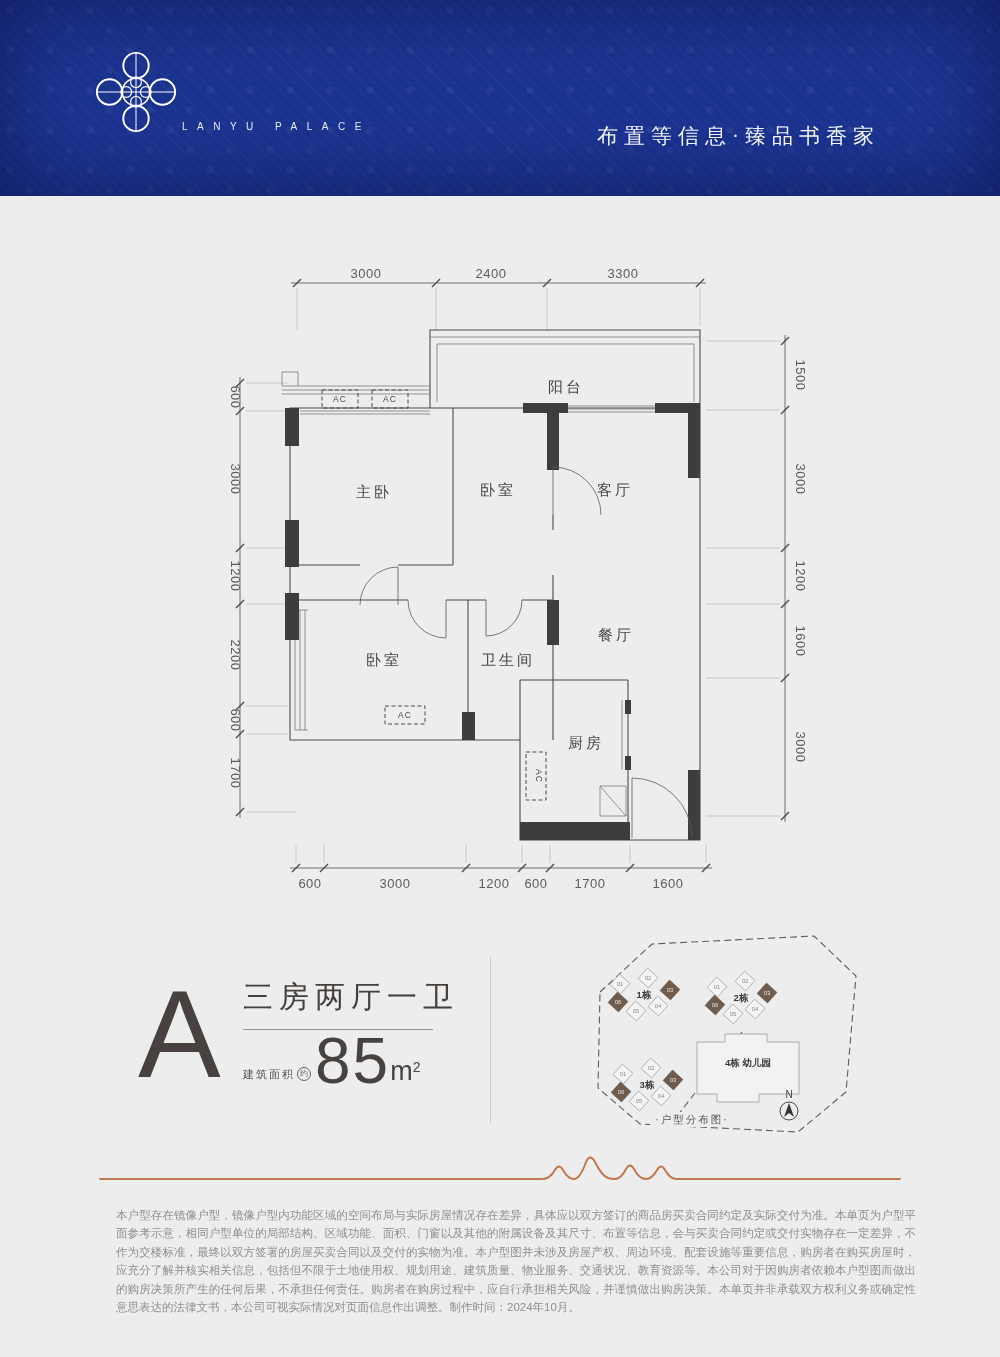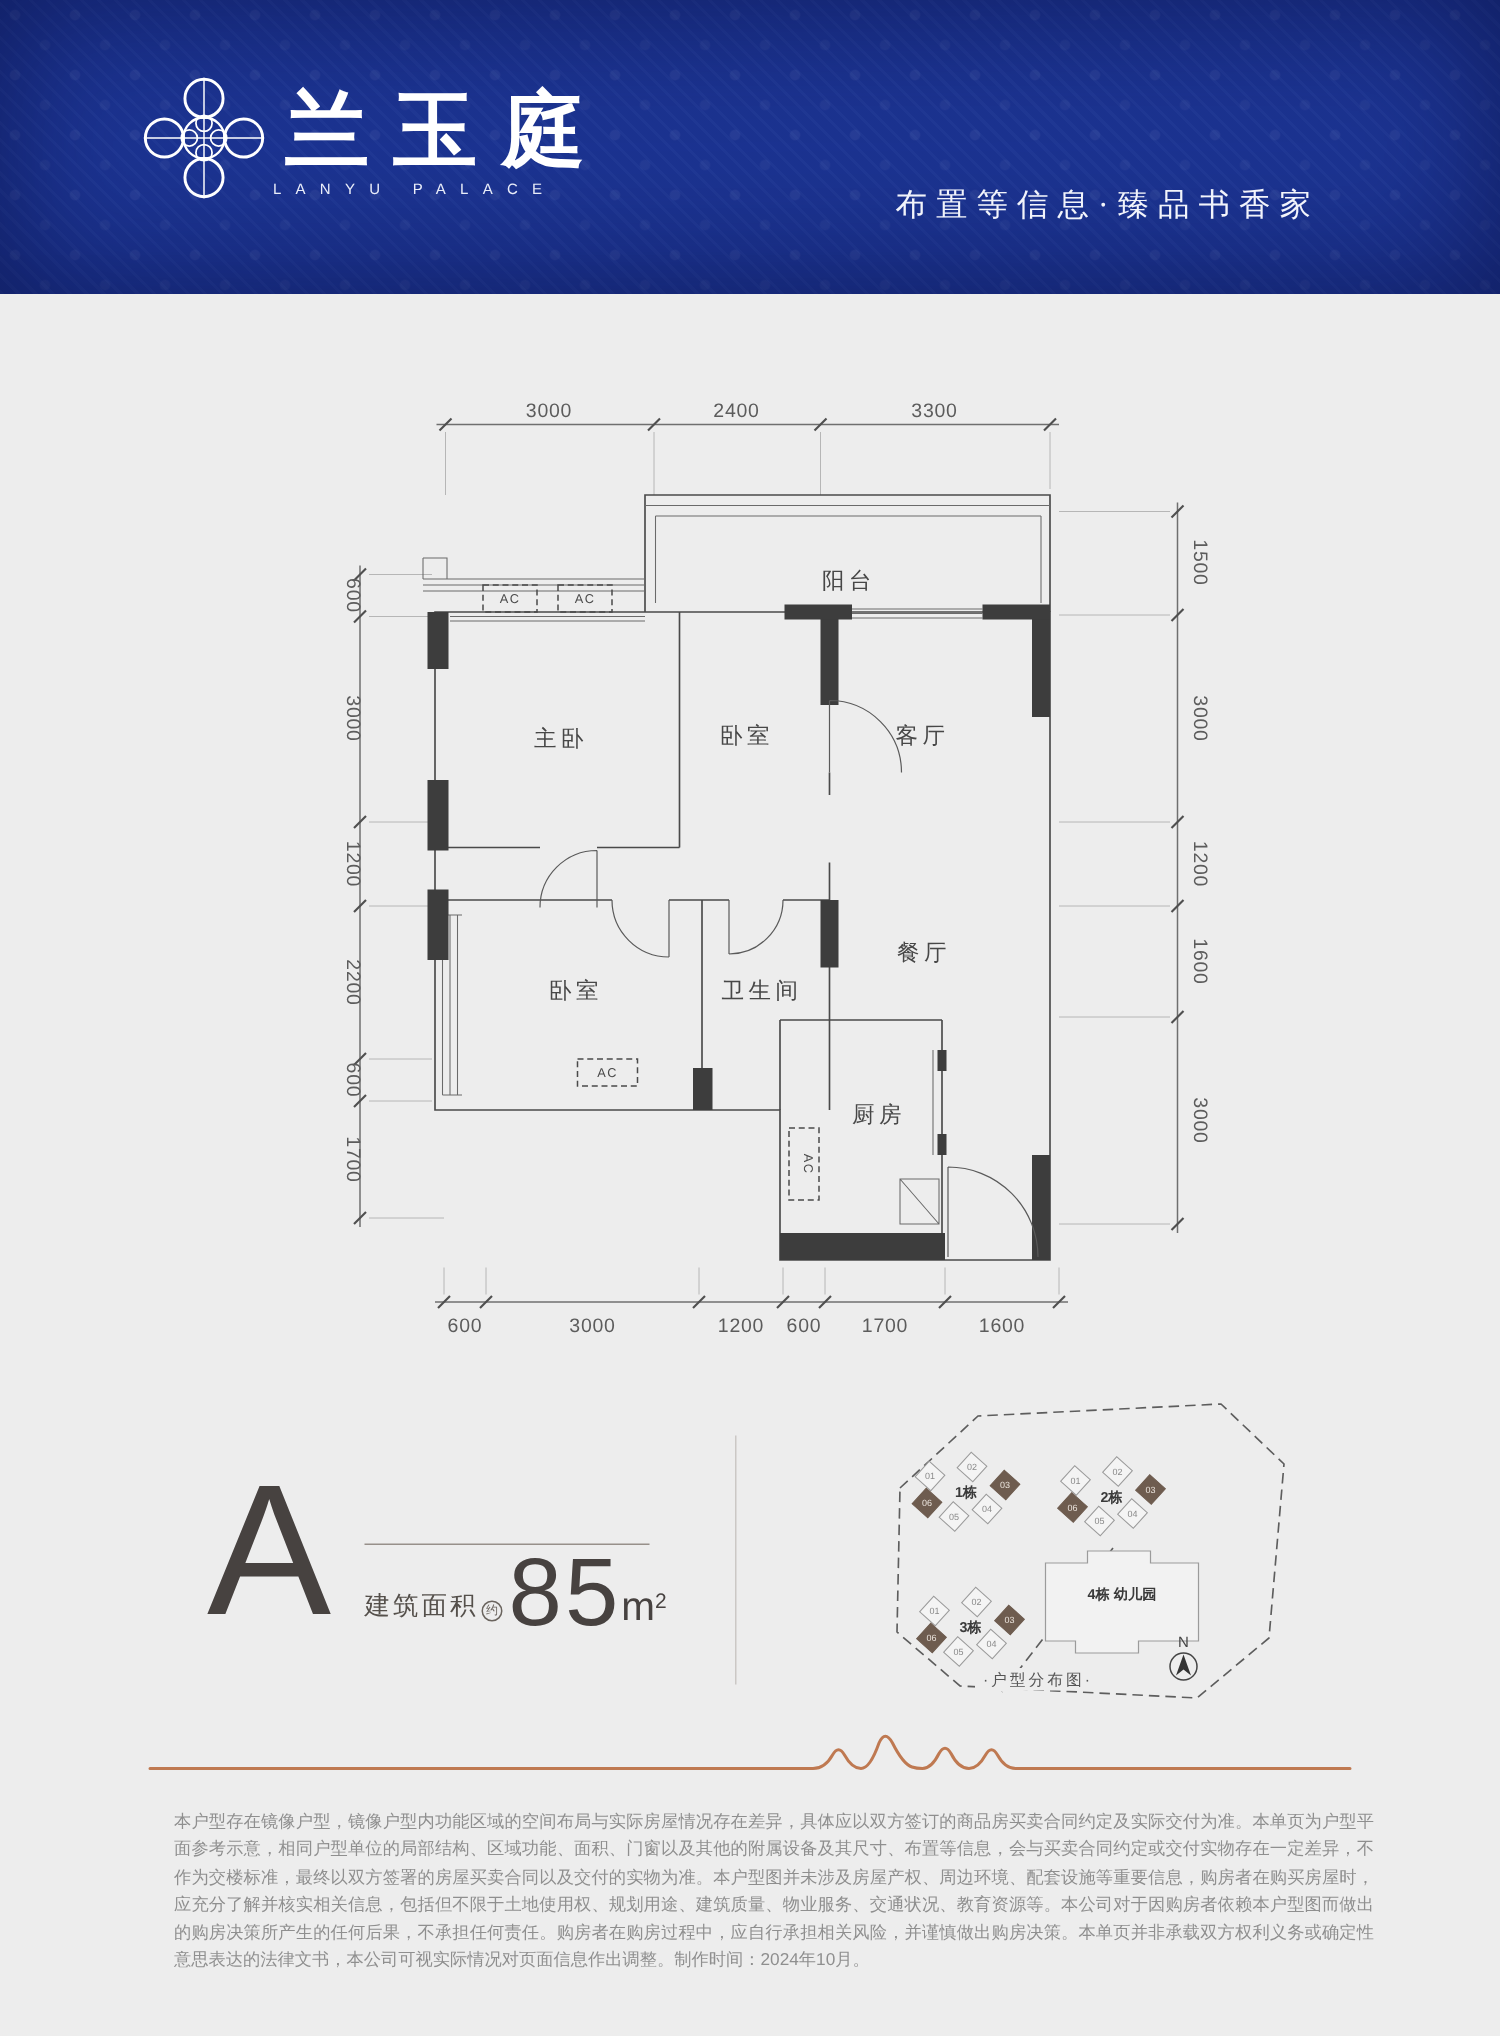--- a/index.html
+++ b/index.html
@@ -30,21 +30,21 @@
   .fp .thick{fill:#3d3d3d;stroke:none;}
   .fp .acbox{fill:none;stroke:#4a4a4a;stroke-width:1;stroke-dasharray:4 2.5;}
   .fp text.ac{font-size:8.5px;fill:#4a4a4a;letter-spacing:1px;}
   .fp .door{stroke:#5a5a5a;stroke-width:.8;fill:none;}
   .fp text.room{font-size:15px;fill:#474747;letter-spacing:3px;}
   
   .type-letter{position:absolute;left:138px;top:972px;font-size:124px;line-height:1;color:#474240;font-weight:400;}
   .layout-name{position:absolute;left:243px;top:977px;font-size:30px;color:#45403c;letter-spacing:6px;white-space:nowrap;}
   .layout-rule{position:absolute;left:243px;top:1029px;width:190px;height:1px;background:#97908a;}
   .area-row{position:absolute;left:243px;top:1032px;display:flex;align-items:flex-end;}
-  .area-prefix{font-size:17px;color:#55504b;letter-spacing:2px;padding-bottom:9px;}
+  .area-prefix{font-size:11px;color:#55504b;letter-spacing:2px;padding-bottom:9px;}
   .area-approx{width:12px;height:12px;border:1px solid #6a645e;border-radius:50%;font-size:8px;line-height:12px;
                text-align:center;color:#6a645e;margin:0 4px 10px 2px;}
   .area-value{font-size:64px;line-height:.92;color:#474240;font-weight:500;letter-spacing:2px;}
   .area-unit{font-size:27px;color:#474240;padding-bottom:4px;}
   .area-sup{font-size:14px;color:#474240;position:relative;top:-16px;}
   .vdivider{position:absolute;left:490px;top:957px;width:1px;height:166px;background:#cbc8c5;}
   
   .sp{position:absolute;left:560px;top:918px;width:320px;height:252px;}
   .sp .bound{fill:none;stroke:#5d5d5d;stroke-width:1.1;stroke-dasharray:7 4;}
   .sp .unit{fill:#f4f4f4;stroke:#9b9b9b;stroke-width:.7;}
@@ -73,21 +73,20 @@
         <circle cx="45" cy="72" r="13" stroke-width="2"></circle>
         <circle cx="18" cy="45" r="13" stroke-width="2"></circle>
         <circle cx="45" cy="45" r="14" stroke-width="1.6"></circle>
         <circle cx="45" cy="35" r="5.5" stroke-width="1.2"></circle>
         <circle cx="55" cy="45" r="5.5" stroke-width="1.2"></circle>
         <circle cx="45" cy="55" r="5.5" stroke-width="1.2"></circle>
         <circle cx="35" cy="45" r="5.5" stroke-width="1.2"></circle>
         <path d="M45 4 V86 M4 45 H86" stroke-width="1"></path>
       </g>
     </svg>
-    <div class="brand">兰玉庭</div>
     <div class="brand-en">LANYU PALACE</div>
     <div class="tagline">布置等信息·臻品书香家</div>
   </div>
 
   <svg class="fp" viewBox="190 260 640 660">
 
     <g>
       <path class="ext" d="M297 288 V330 M436 288 V330 M547 288 V330 M700 288 V326
                            M246 383 H288 M246 411 H288 M246 548 H288 M246 604 H288 M246 706 H288 M246 734 H288 M246 812 H296
                            M706 341 H780 M706 410 H780 M706 548 H780 M706 604 H780 M706 678 H780 M706 816 H780
@@ -221,20 +220,21 @@
       <text class="room" x="498" y="495">卧室</text>
       <text class="room" x="615" y="495">客厅</text>
       <text class="room" x="616" y="640">餐厅</text>
       <text class="room" x="384" y="665">卧室</text>
       <text class="room" x="508" y="665">卫生间</text>
       <text class="room" x="586" y="748">厨房</text>
     </g>
   </svg>
 
   <div class="type-letter">A</div>
+  <div class="layout-name">三房两厅一卫</div>
   <div class="layout-rule"></div>
   <div class="area-row">
     <span class="area-prefix">建筑面积</span>
     <span class="area-approx">约</span>
     <span class="area-value">85</span>
     <span class="area-unit">m</span>
     <span class="area-sup">2</span>
   </div>
   <div class="vdivider"></div>
 

